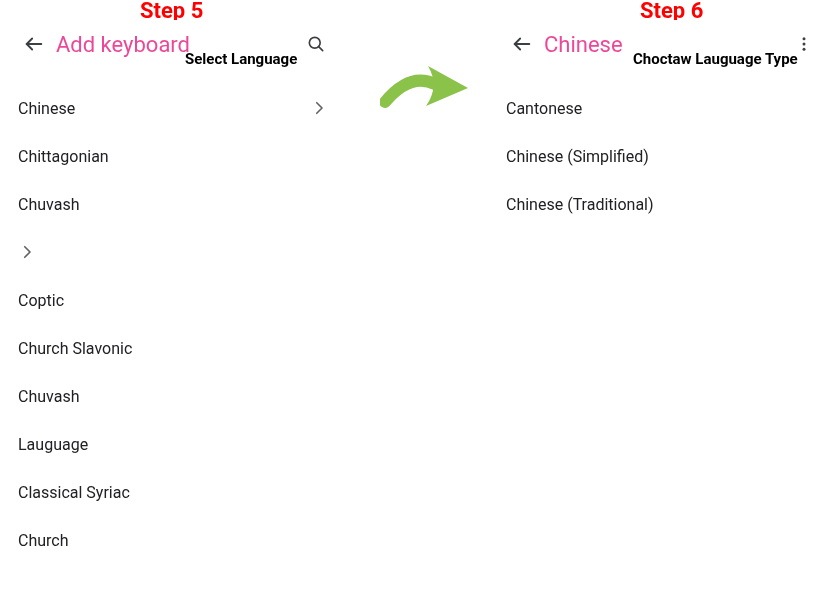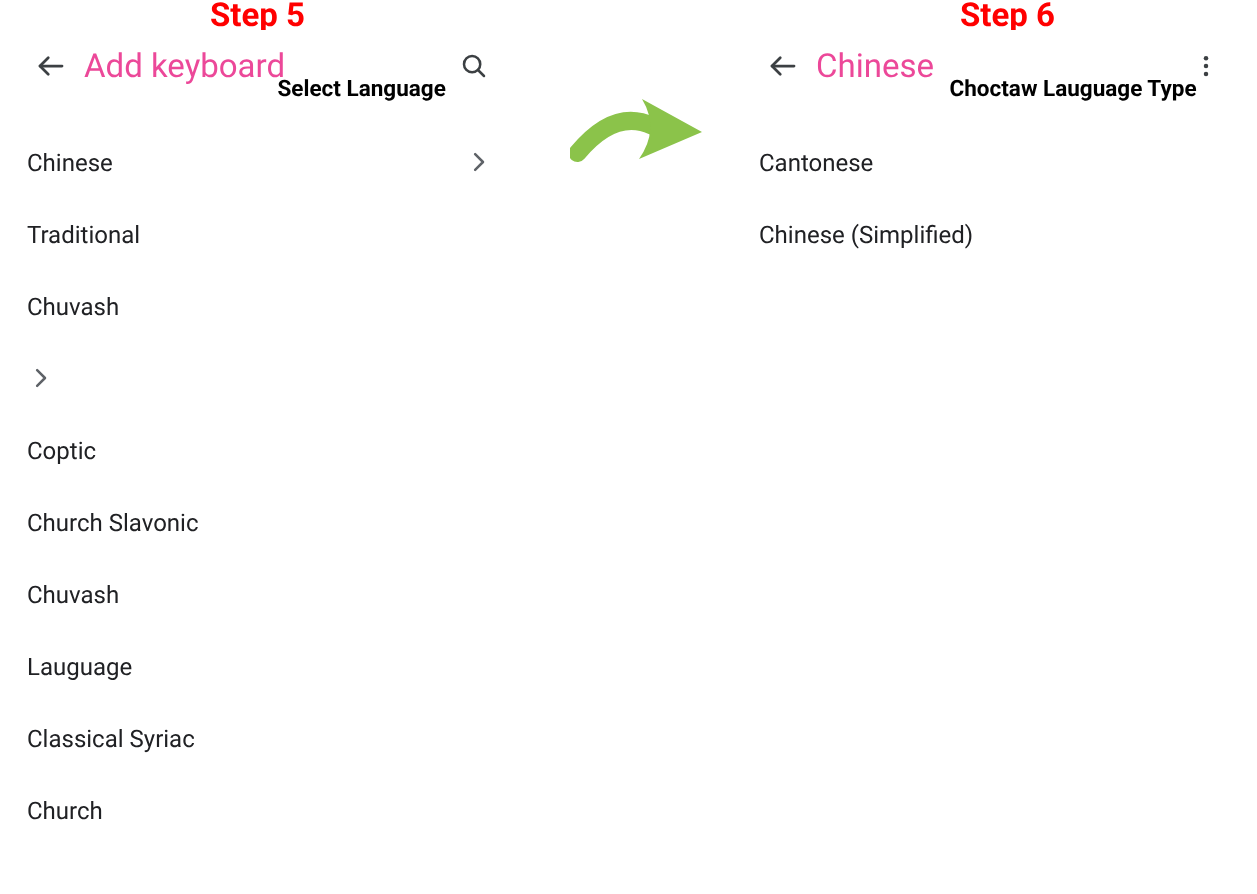--- a/index.html
+++ b/index.html
@@ -126,21 +126,21 @@
     <div class="list" id="left-list">
         <div class="list-item">
           <span class="label">Chinese</span>
           <span class="chevron">
             <svg width="18" height="18" viewBox="0 0 24 24" fill="none" stroke="#5f6368" stroke-width="2.2" stroke-linecap="round" stroke-linejoin="round">
               <polyline points="9 5 16 12 9 19"></polyline>
             </svg>
           </span>
         </div>
         <div class="list-item">
-          <span class="label">Traditional</span>
+          <span class="label">Chittagonian</span>
         </div>
         <div class="list-item">
           <span class="label">Chuvash</span>
         </div>
         <div class="list-item">
           <span class="chevron">
             <svg width="18" height="18" viewBox="0 0 24 24" fill="none" stroke="#5f6368" stroke-width="2.2" stroke-linecap="round" stroke-linejoin="round">
               <polyline points="9 5 16 12 9 19"></polyline>
             </svg>
           </span>
@@ -193,16 +193,19 @@
       <div class="annotation" style="left:135px; top:30px;">Choctaw Lauguage Type</div>
     </div>
 
     <div class="list" id="right-list">
         <div class="list-item">
           <span class="label">Cantonese</span>
         </div>
         <div class="list-item">
           <span class="label">Chinese (Simplified)</span>
         </div>
+        <div class="list-item">
+          <span class="label">Chinese (Traditional)</span>
+        </div>
       </div>
   </div>
 
 </div>
 
 </body></html>

